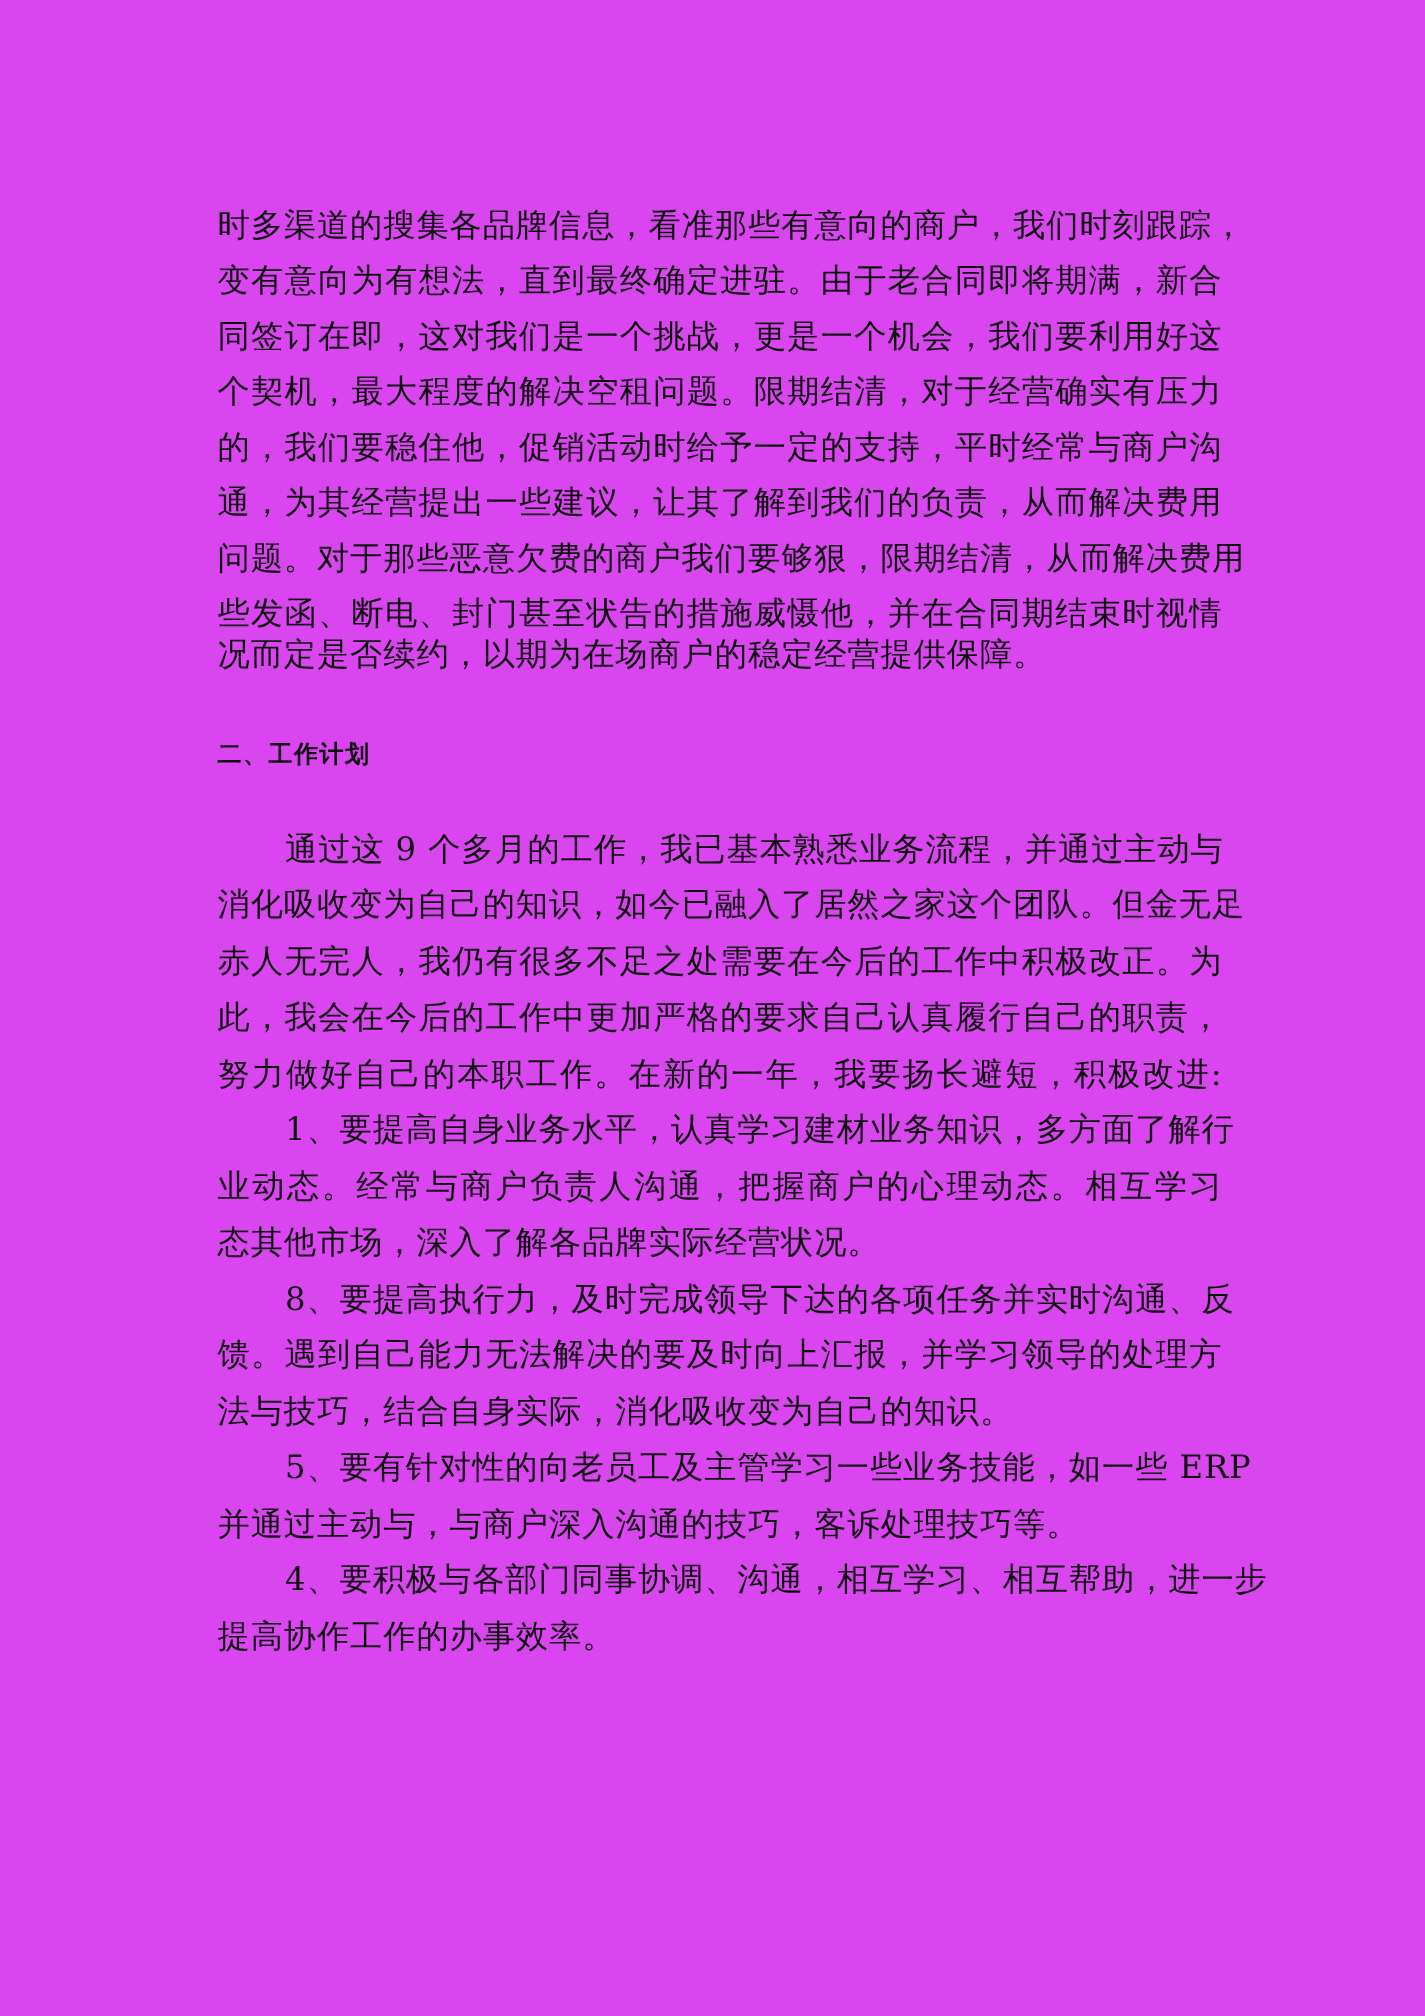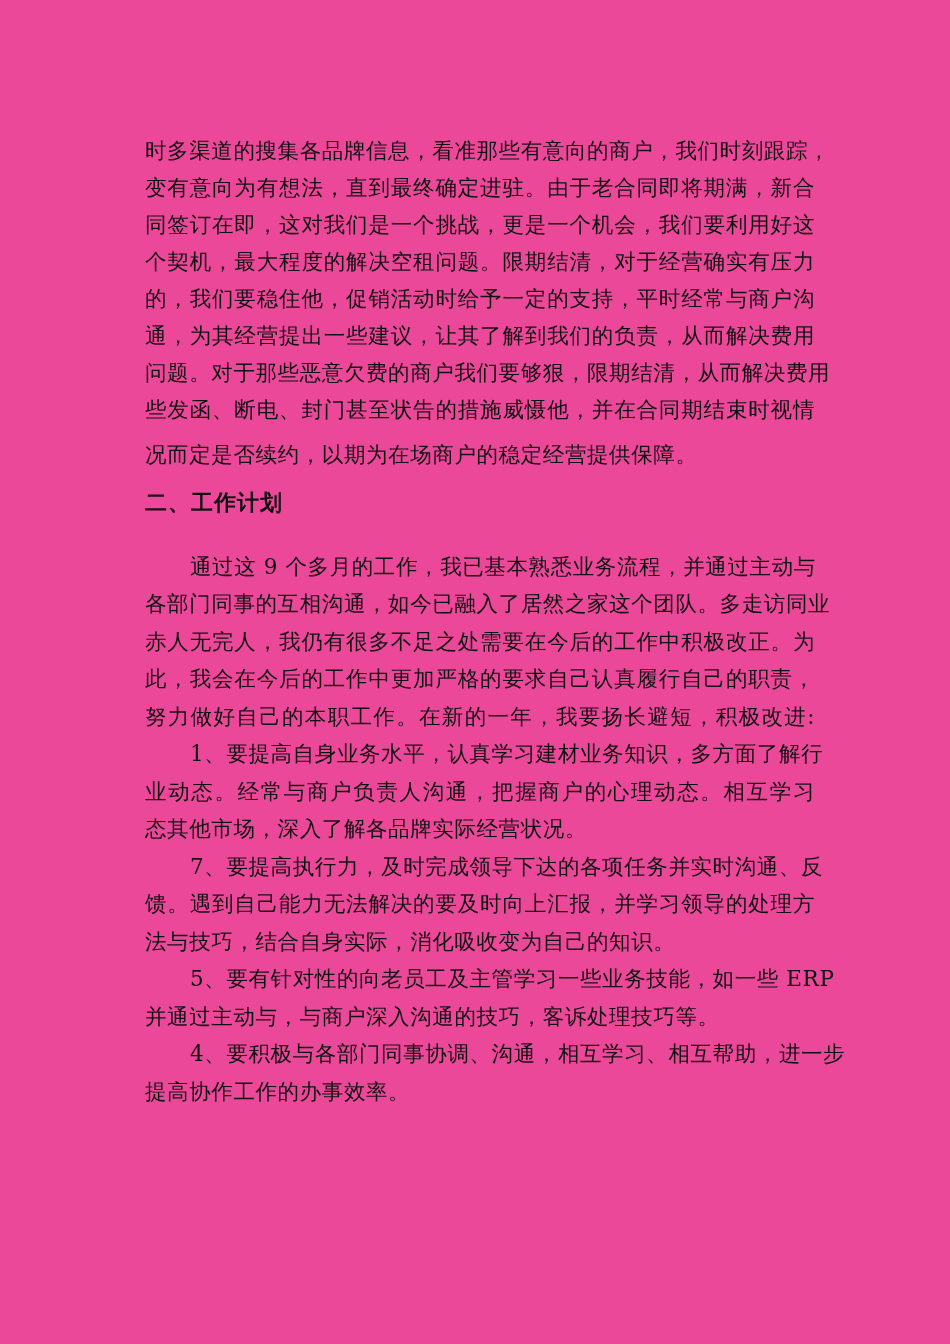--- a/index.html
+++ b/index.html
@@ -13,21 +13,21 @@
     position: relative;
     overflow: hidden;
     font-family: "DejaVu Serif", "Liberation Serif", serif;
     color: #111111;
   }
   .page {
     position: absolute;
     left: 0; top: 0;
     width: 950px;
     height: 1344px;
-    background: #ec4899;
+    background: #d946ef;
   }
   .line {
     position: absolute;
     left: 145px;
     width: 670px;
     height: 26px;
     font-size: 21.5px;
     line-height: 26px;
     white-space: nowrap;
     letter-spacing: 0.6px;
@@ -37,21 +37,21 @@
   .line.last {
     text-align-last: left;
   }
   .line.indent {
     left: 190px;
     width: 625px;
   }
   .heading {
     position: absolute;
     left: 145px;
-    font-size: 22px;
+    font-size: 16px;
     line-height: 26px;
     font-weight: bold;
     font-family: "DejaVu Sans", "Liberation Sans", sans-serif;
     letter-spacing: 1px;
     white-space: nowrap;
   }
 </style>
 </head>
 <body>
 
@@ -59,41 +59,41 @@
 
   <div>
     <div class="line" style="top:138px">时多渠道的搜集各品牌信息，看准那些有意向的商户，我们时刻跟踪，</div>
     <div class="line" style="top:175px">变有意向为有想法，直到最终确定进驻。由于老合同即将期满，新合</div>
     <div class="line" style="top:212px">同签订在即，这对我们是一个挑战，更是一个机会，我们要利用好这</div>
     <div class="line" style="top:249px">个契机，最大程度的解决空租问题。限期结清，对于经营确实有压力</div>
     <div class="line" style="top:286px">的，我们要稳住他，促销活动时给予一定的支持，平时经常与商户沟</div>
     <div class="line" style="top:323px">通，为其经营提出一些建议，让其了解到我们的负责，从而解决费用</div>
     <div class="line" style="top:360px">问题。对于那些恶意欠费的商户我们要够狠，限期结清，从而解决费用</div>
     <div class="line" style="top:397px">些发函、断电、封门甚至状告的措施威慑他，并在合同期结束时视情</div>
-    <div class="line last" style="top:442px">况而定是否续约，以期为在场商户的稳定经营提供保障。</div>
+    <div class="line last" style="top:424px">况而定是否续约，以期为在场商户的稳定经营提供保障。</div>
   </div>
 
   <div class="heading" style="top:490px">二、工作计划</div>
 
   <div>
     <div class="line indent" style="top:554px">通过这 9 个多月的工作，我已基本熟悉业务流程，并通过主动与</div>
-    <div class="line" style="top:591px">各部门同事的互相沟通，如今已融入了居然之家这个团队。多走访同业</div>
+    <div class="line" style="top:591px">消化吸收变为自己的知识，如今已融入了居然之家这个团队。但金无足</div>
     <div class="line" style="top:629px">赤人无完人，我仍有很多不足之处需要在今后的工作中积极改正。为</div>
     <div class="line" style="top:666px">此，我会在今后的工作中更加严格的要求自己认真履行自己的职责，</div>
     <div class="line" style="top:704px">努力做好自己的本职工作。在新的一年，我要扬长避短，积极改进:</div>
   </div>
 
   <div>
     <div class="line indent" style="top:741px">1、要提高自身业务水平，认真学习建材业务知识，多方面了解行</div>
     <div class="line" style="top:779px">业动态。经常与商户负责人沟通，把握商户的心理动态。相互学习</div>
     <div class="line last" style="top:816px">态其他市场，深入了解各品牌实际经营状况。</div>
   </div>
 
   <div>
-    <div class="line indent" style="top:854px">7、要提高执行力，及时完成领导下达的各项任务并实时沟通、反</div>
+    <div class="line indent" style="top:854px">8、要提高执行力，及时完成领导下达的各项任务并实时沟通、反</div>
     <div class="line" style="top:891px">馈。遇到自己能力无法解决的要及时向上汇报，并学习领导的处理方</div>
     <div class="line last" style="top:929px">法与技巧，结合自身实际，消化吸收变为自己的知识。</div>
   </div>
 
   <div>
     <div class="line indent" style="top:966px">5、要有针对性的向老员工及主管学习一些业务技能，如一些 ERP</div>
     <div class="line last" style="top:1004px">并通过主动与，与商户深入沟通的技巧，客诉处理技巧等。</div>
   </div>
 
   <div>

